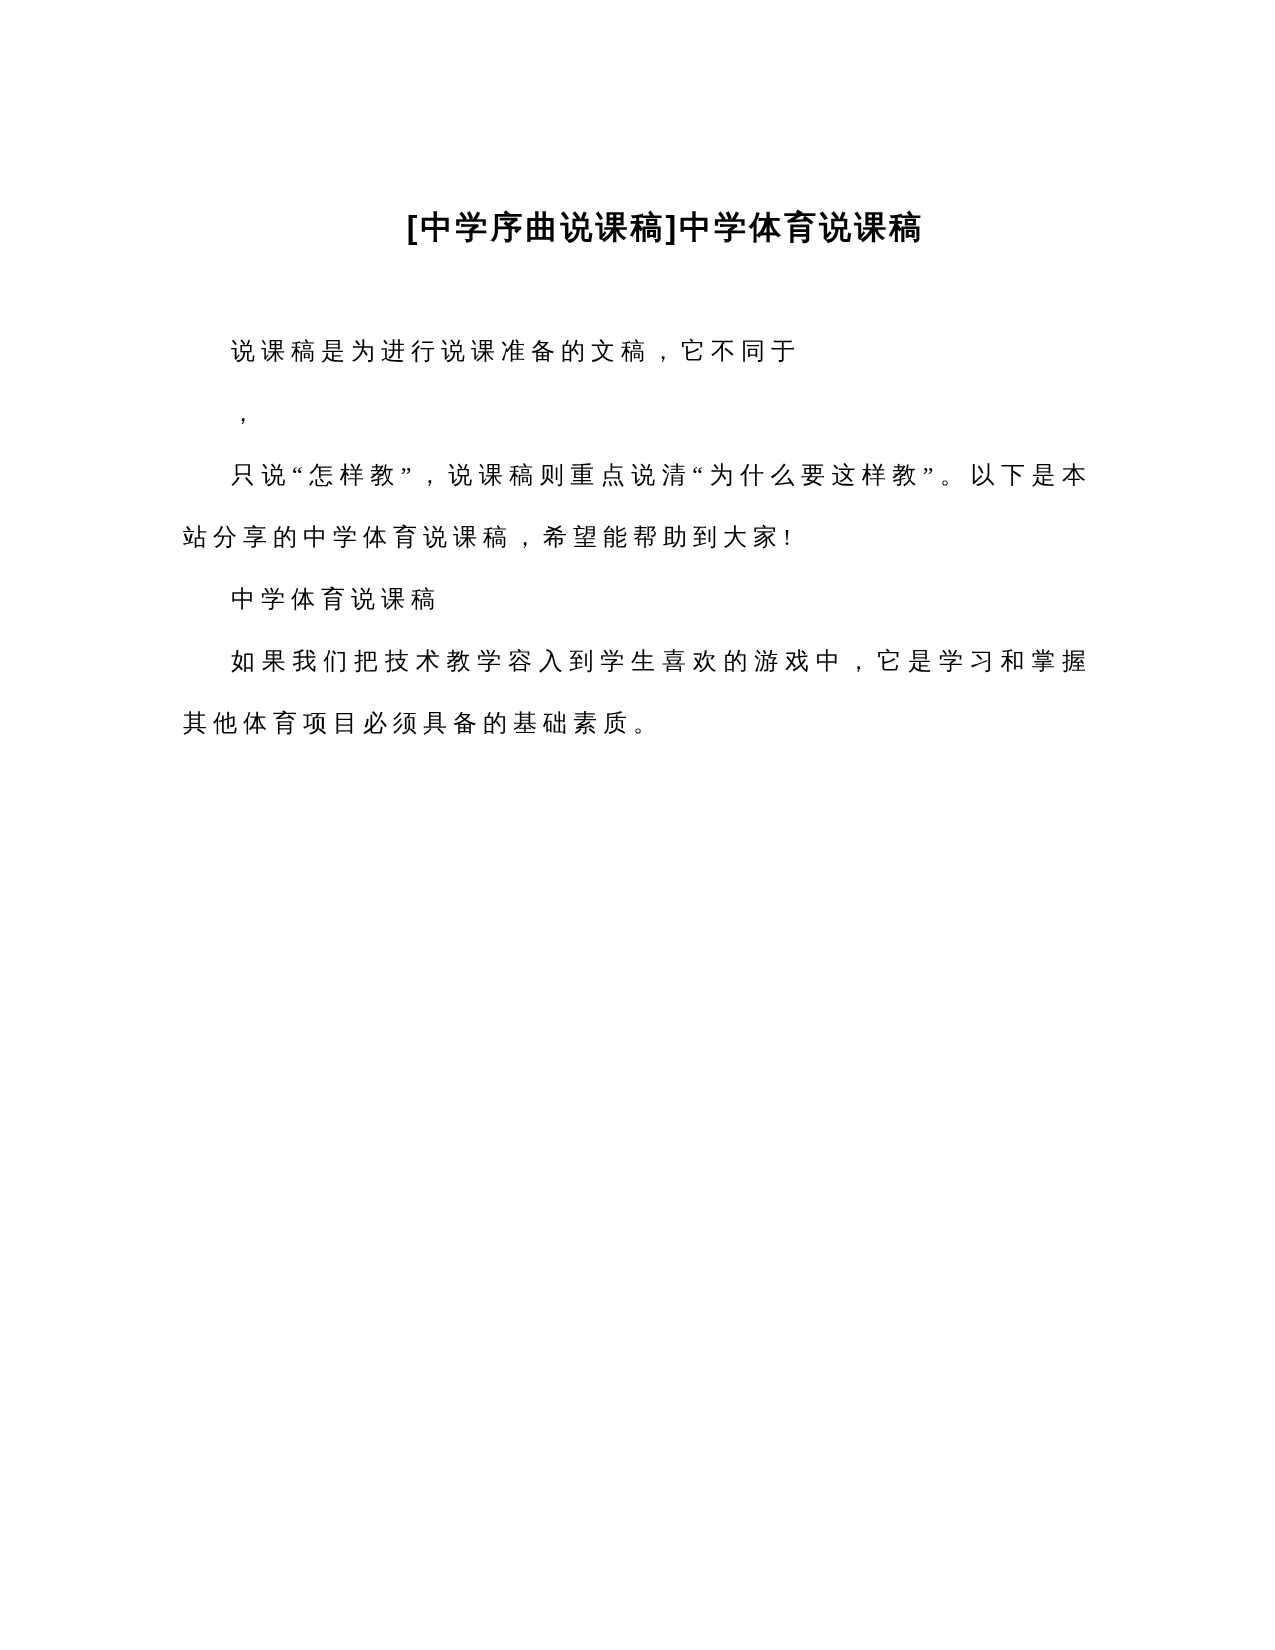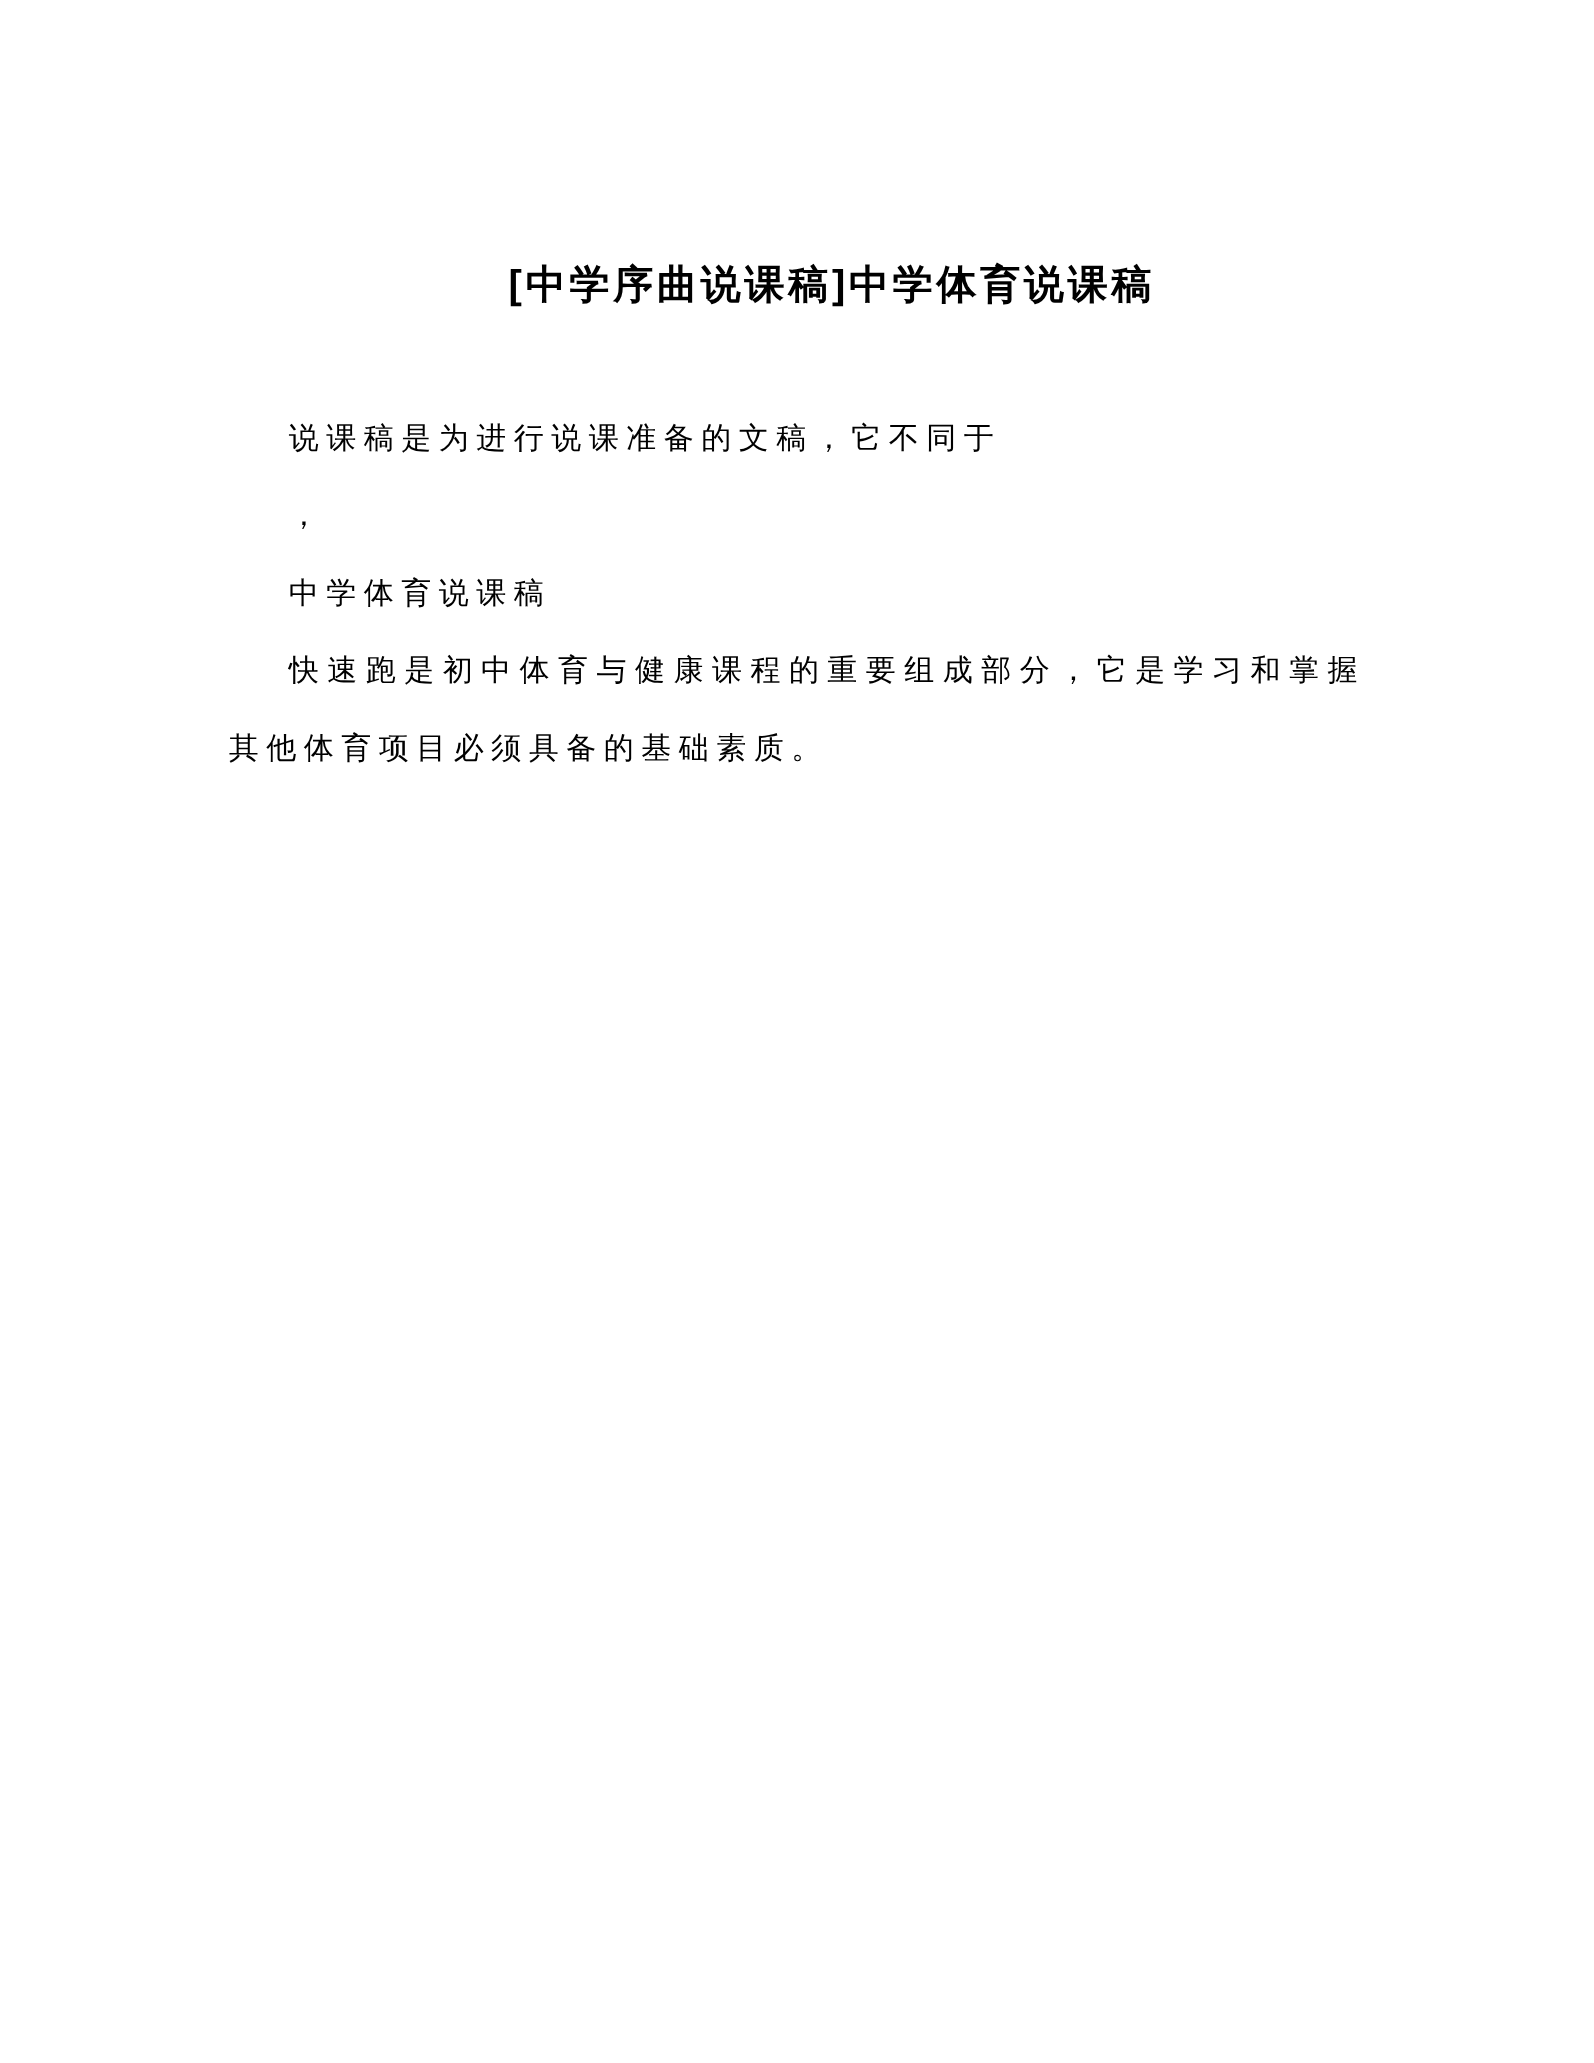--- a/index.html
+++ b/index.html
@@ -49,16 +49,17 @@
 </style>
 </head>
 <body>
 
 <div class="page">
   <h1 class="doc-title">[中学序曲说课稿]中学体育说课稿</h1>
 
   <div class="doc-body">
     <p>说课稿是为进行说课准备的文稿，它不同于</p>
     <p>，</p>
+    <p>只说“怎样教”，说课稿则重点说清“为什么要这样教”。以下是本站分享的中学体育说课稿，希望能帮助到大家!</p>
     <p>中学体育说课稿</p>
-    <p>快速跑是初中体育与健康课程的重要组成部分，它是学习和掌握其他体育项目必须具备的基础素质。</p>
+    <p>如果我们把技术教学容入到学生喜欢的游戏中，它是学习和掌握其他体育项目必须具备的基础素质。</p>
   </div>
 </div>
 
 </body></html>

